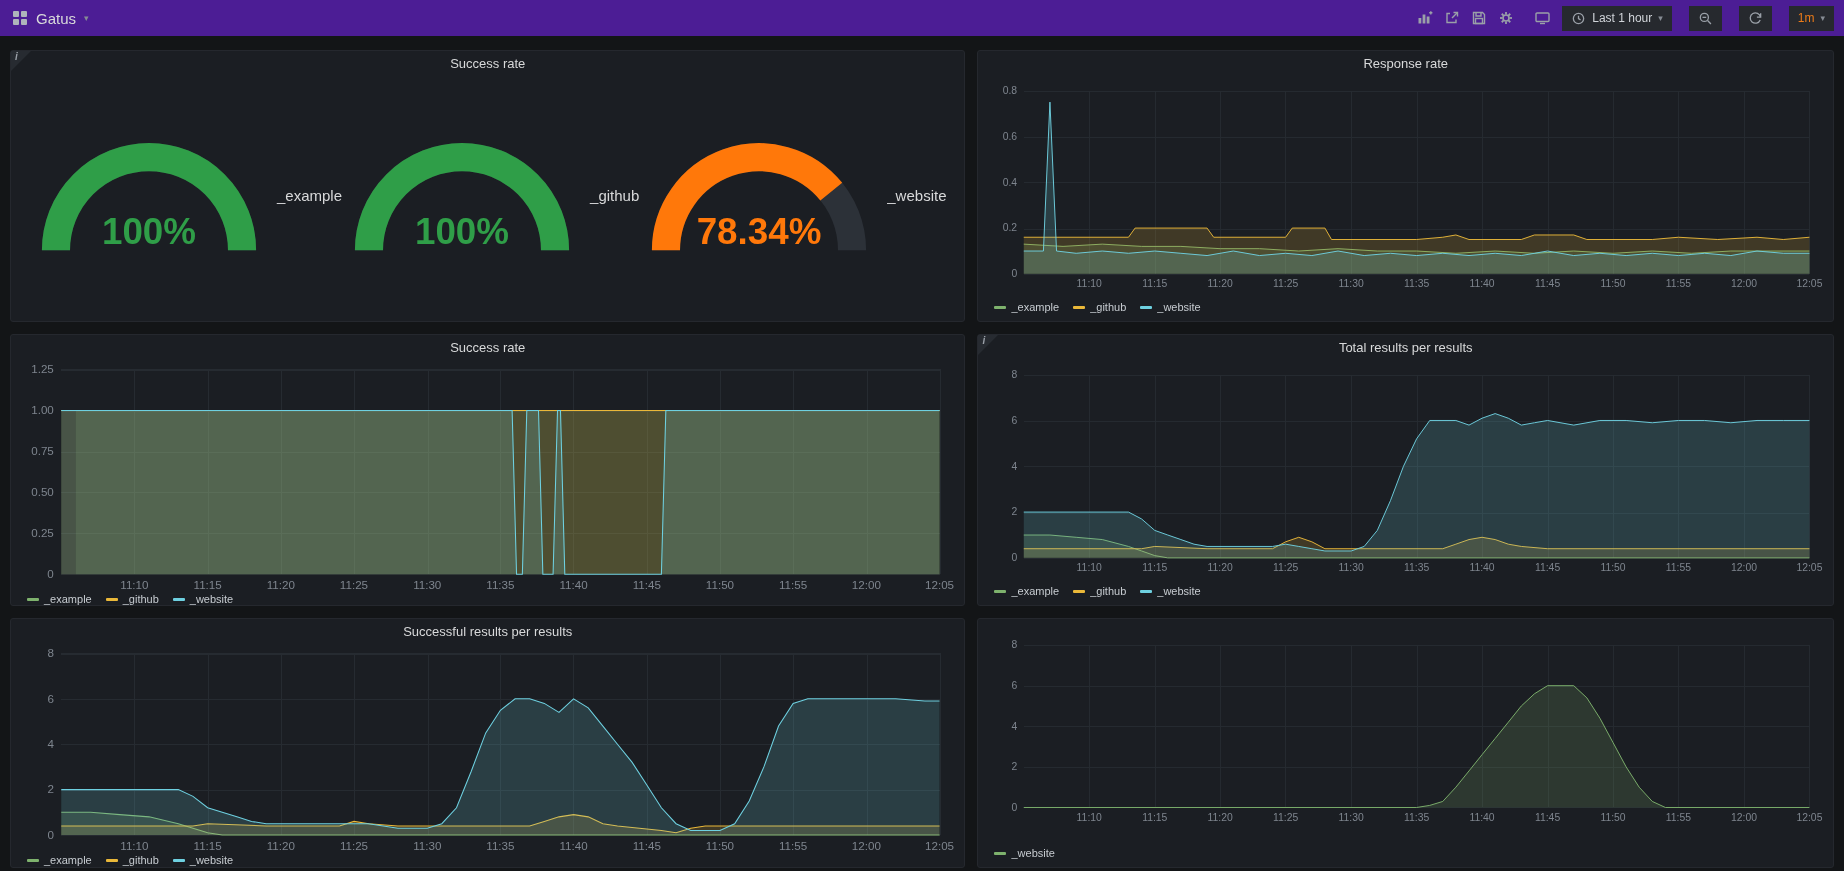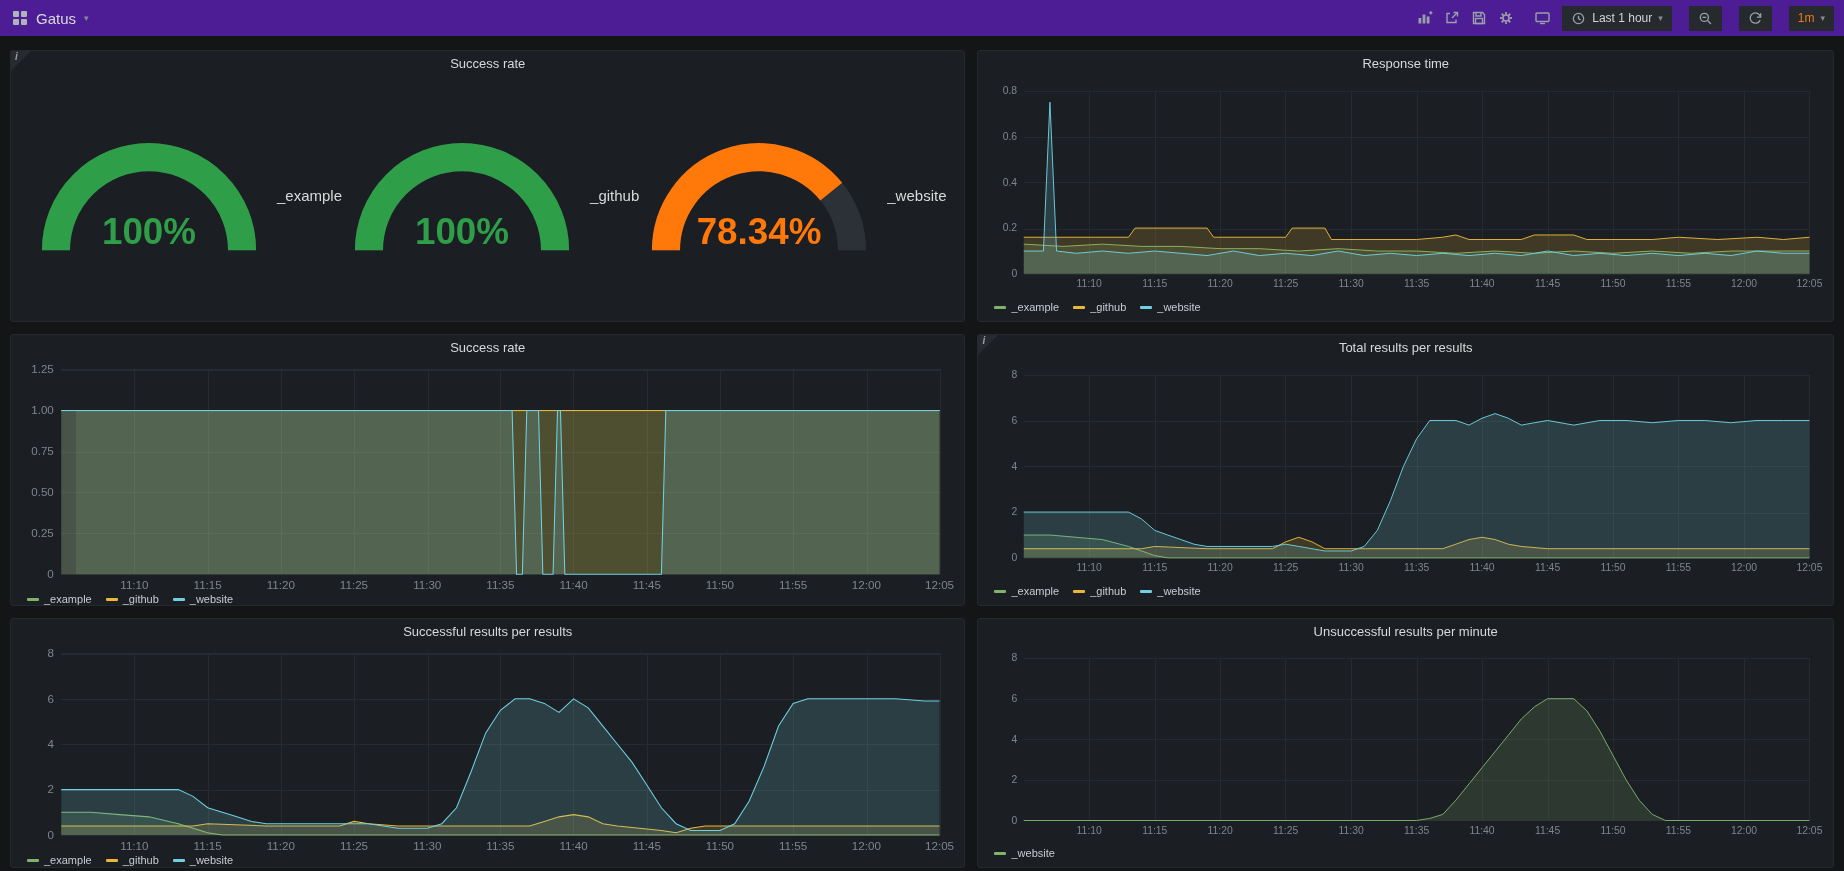--- a/index.html
+++ b/index.html
@@ -177,21 +177,21 @@
             <path d="M 24 112 A 86 86 0 0 1 196 112" stroke="#2c3138" stroke-width="26" fill="none"></path>
             <path d="M 24 112 A 86 86 0 0 1 176.8 57.9" stroke="#ff780a" stroke-width="26" fill="none"></path>
             <text x="110" y="106" class="gauge-value" fill="#ff780a">78.34%</text>
           </svg>
           <div class="gauge-name">_website</div>
         </div>
       </div>
   </section>
 
   <section class="panel">
-    <div class="panel-title">Response time</div>
+    <div class="panel-title">Response rate</div>
     <svg class="chart" viewBox="0 0 888 220">
         <line class="grid-line" x1="40" x2="872" y1="202.5" y2="202.5"></line>
         <text class="tick ty" x="33" y="205.5">0</text>
         <line class="grid-line" x1="40" x2="872" y1="154.5" y2="154.5"></line>
         <text class="tick ty" x="33" y="157.0">0.2</text>
         <line class="grid-line" x1="40" x2="872" y1="105.5" y2="105.5"></line>
         <text class="tick ty" x="33" y="108.5">0.4</text>
         <line class="grid-line" x1="40" x2="872" y1="57.5" y2="57.5"></line>
         <text class="tick ty" x="33" y="60.0">0.6</text>
         <line class="grid-line" x1="40" x2="872" y1="8.5" y2="8.5"></line>
@@ -422,21 +422,20 @@
           <span>_github</span>
         </span>
         <span class="legend-item">
           <span class="legend-marker" style="background: rgb(110, 208, 224);"></span>
           <span>_website</span>
         </span>
       </div>
   </section>
 
   <section class="panel">
-    <div class="panel-title">Unsuccessful results per minute</div>
     <svg class="chart" viewBox="0 0 888 198">
         <line class="grid-line" x1="40" x2="872" y1="180.5" y2="180.5"></line>
         <text class="tick ty" x="33" y="183.5">0</text>
         <line class="grid-line" x1="40" x2="872" y1="137.5" y2="137.5"></line>
         <text class="tick ty" x="33" y="140.5">2</text>
         <line class="grid-line" x1="40" x2="872" y1="94.5" y2="94.5"></line>
         <text class="tick ty" x="33" y="97.5">4</text>
         <line class="grid-line" x1="40" x2="872" y1="51.5" y2="51.5"></line>
         <text class="tick ty" x="33" y="54.5">6</text>
         <line class="grid-line" x1="40" x2="872" y1="8.5" y2="8.5"></line>

